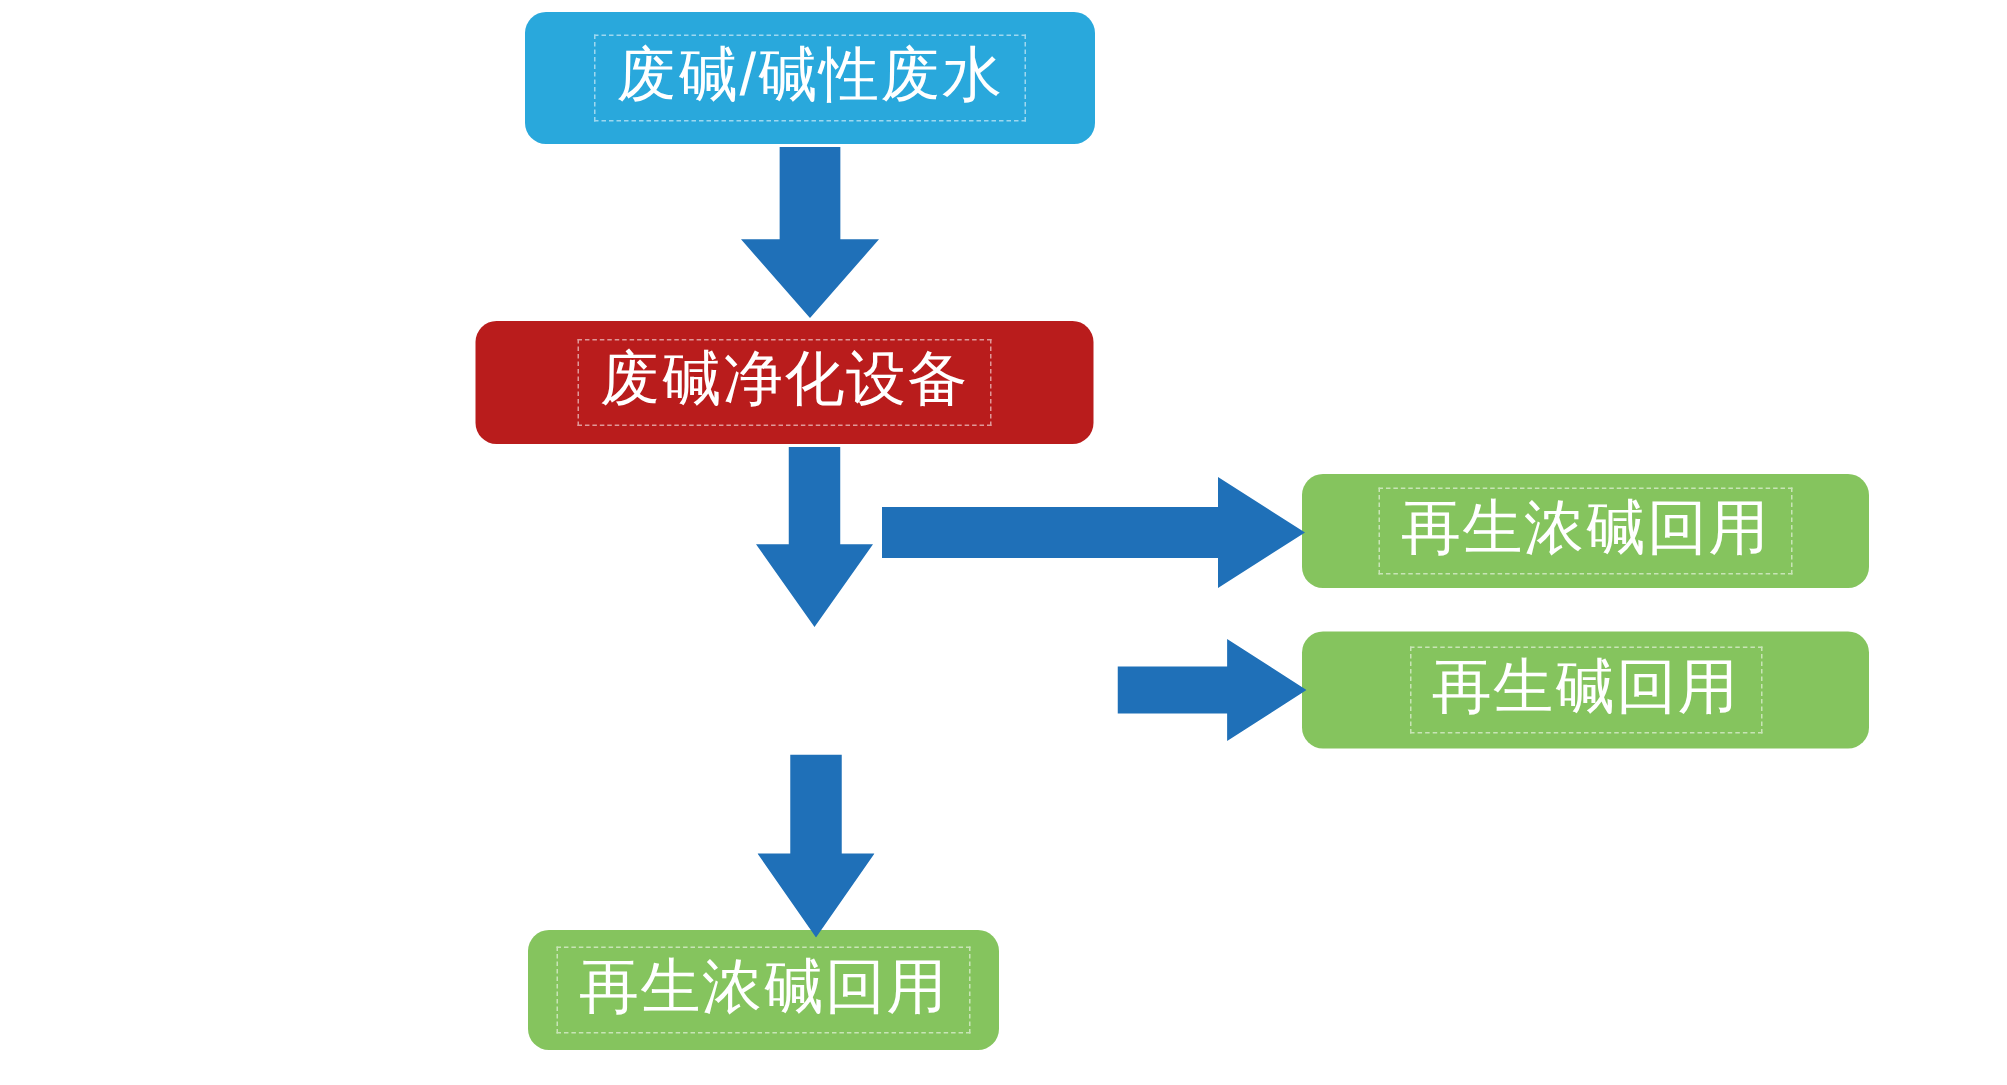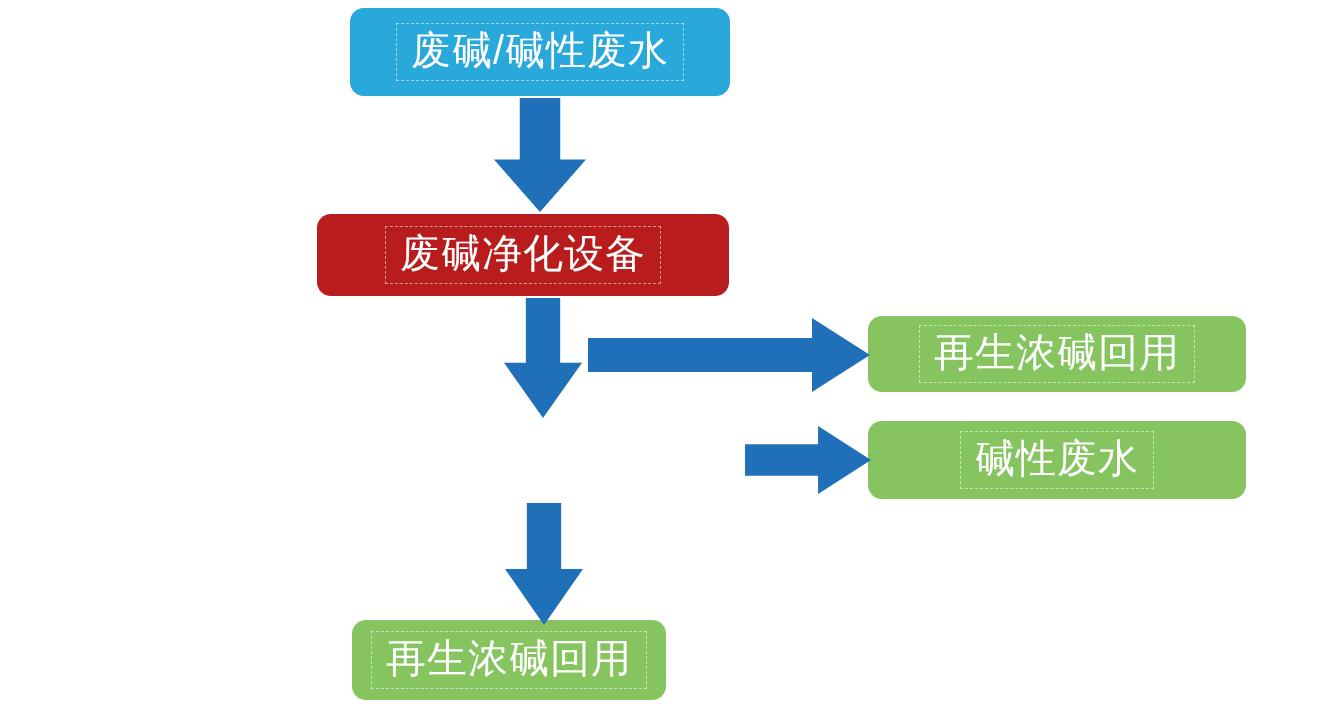--- a/index.html
+++ b/index.html
@@ -74,21 +74,21 @@
 
 
   <div class="node" id="node-3" style="left: 868px; top: 316px; width: 378px; height: 76px; background: rgb(133, 196, 94);">
     <div class="ph">
       <span class="label">再生浓碱回用</span>
     </div>
   </div>
 
   <div class="node" id="node-4" style="left: 868px; top: 421px; width: 378px; height: 78px; background: rgb(133, 196, 94);">
     <div class="ph">
-      <span class="label">碱性废水</span>
+      <span class="label">再生碱回用</span>
     </div>
   </div>
 
   <div class="node" id="node-5" style="left: 352px; top: 620px; width: 314px; height: 80px; background: rgb(133, 196, 94);">
     <div class="ph">
       <span class="label">再生浓碱回用</span>
     </div>
   </div>
 
   <div class="arrow" id="arrow-0" style="left: 494px; top: 98px; width: 92px; height: 114px;">

